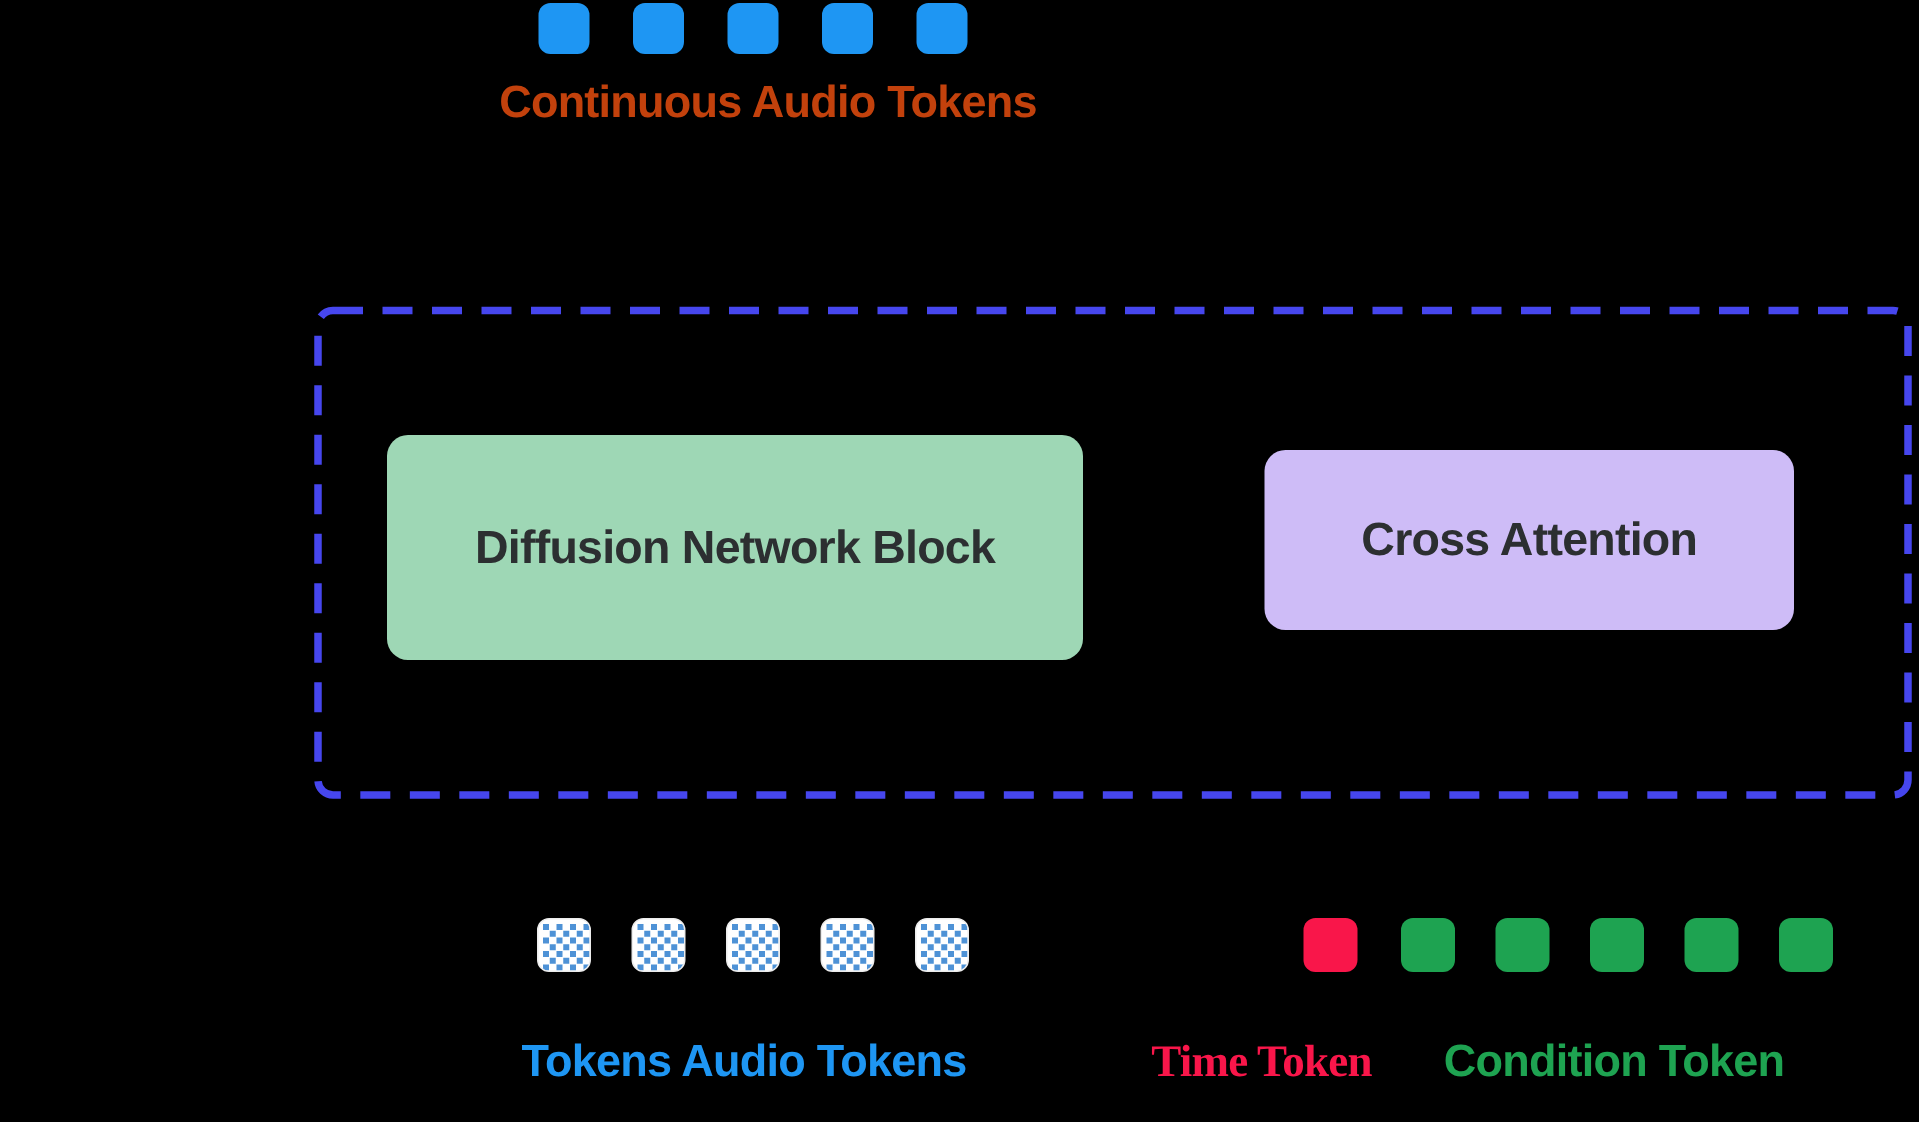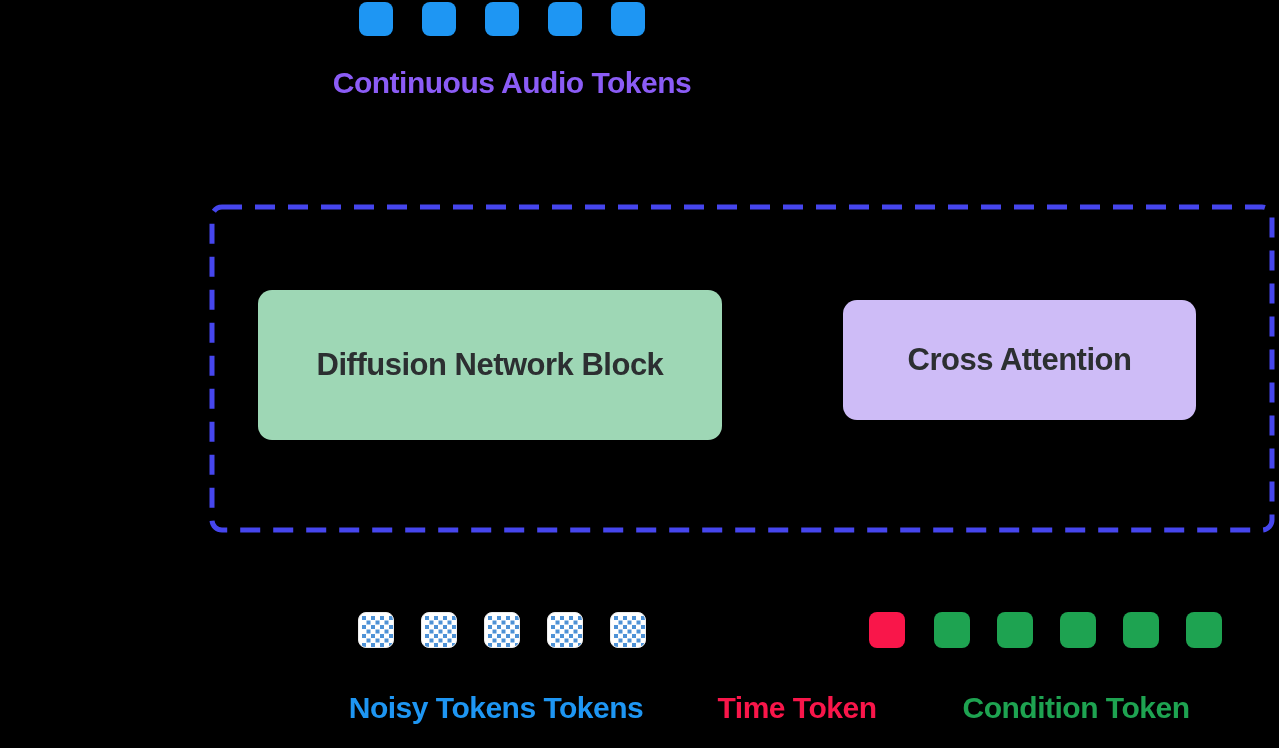--- a/index.html
+++ b/index.html
@@ -36,23 +36,23 @@
       4.5px 4.5px,13.5px 4.5px,22.5px 4.5px,
       4.5px 13.5px,13.5px 13.5px,22.5px 13.5px,
       4.5px 22.5px,13.5px 22.5px,22.5px 22.5px;
   }
   
   .label{
     position:absolute;text-align:center;
     font-weight:700;font-size:30px;line-height:34px;
     letter-spacing:-0.5px;white-space:nowrap;
   }
-  .label-top{left:280px;top:66px;width:464px;color:#8b5cf6;}
+  .label-top{left:280px;top:52px;width:464px;color:#c2410c;}
   .label-noisy{left:330px;top:691px;width:332px;color:#1E96F3;}
-  .label-time{left:684px;top:691px;width:226px;color:#F9164A;}
+  .label-time{left:728px;top:691px;width:226px;color:#F9164A;font-family:Liberation Serif, serif;}
   .label-cond{left:930px;top:691px;width:292px;color:#1EA351;}
   
   .dashed{position:absolute;left:207px;top:202px;}
   
   .block{
     position:absolute;display:flex;align-items:center;justify-content:center;
     border-radius:14px;font-weight:700;font-size:31px;color:#2C2F31;
     letter-spacing:-0.5px;
   }
   .block-green{left:258px;top:290px;width:464px;height:150px;background:#9ED7B5;}
@@ -94,17 +94,17 @@
   <div class="tok tok-big tok-red"></div>
 
   <div class="row tokens-green">
     <div class="tok tok-big tok-green"></div>
       <div class="tok tok-big tok-green"></div>
       <div class="tok tok-big tok-green"></div>
       <div class="tok tok-big tok-green"></div>
       <div class="tok tok-big tok-green"></div>
   </div>
 
-  <div class="label label-noisy">Noisy Tokens Tokens</div>
+  <div class="label label-noisy">Tokens Audio Tokens</div>
   <div class="label label-time">Time Token</div>
   <div class="label label-cond">Condition Token</div>
 
 </div>
 
 </body></html>

